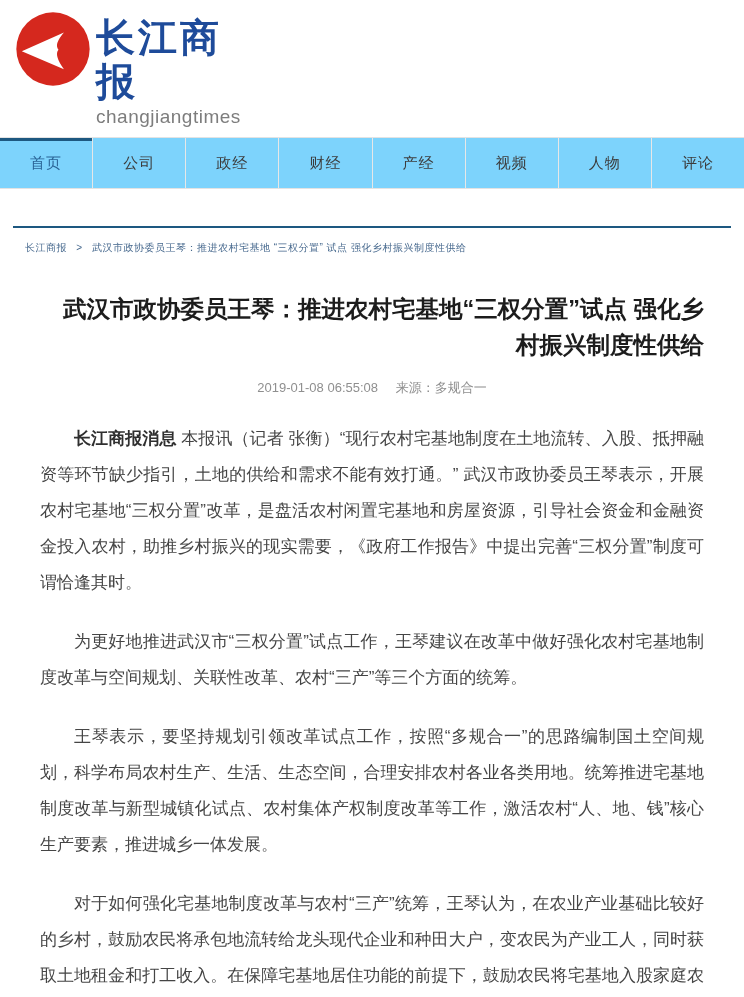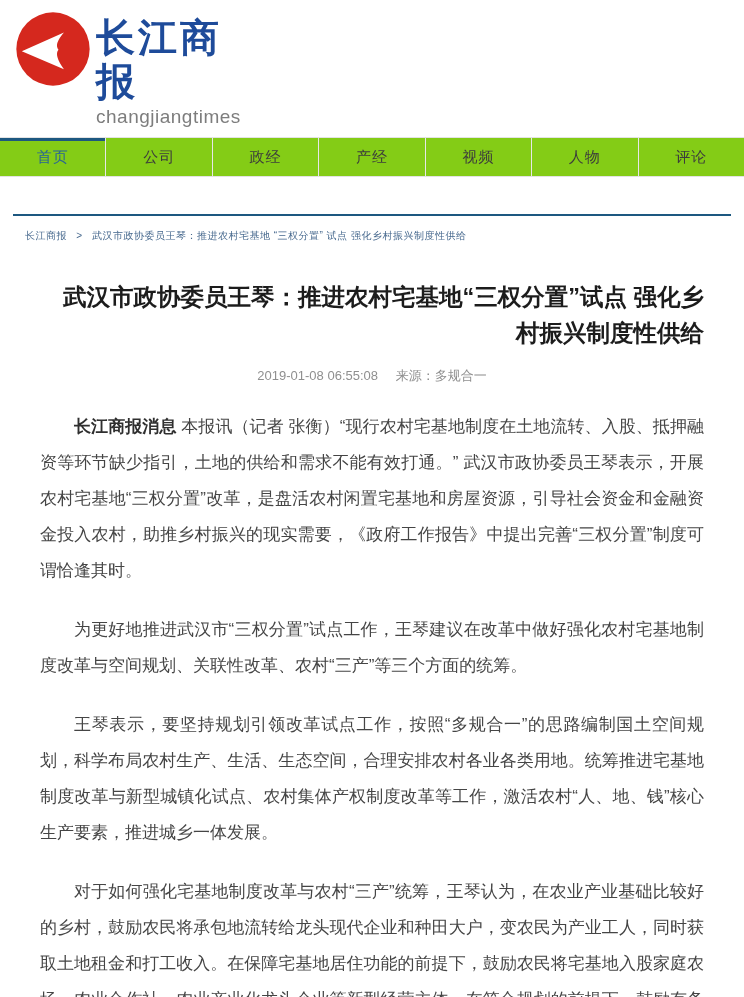--- a/index.html
+++ b/index.html
@@ -24,22 +24,22 @@
   .logo-en {
     font-size: 19px; font-weight: normal; color: #7d7d7d;
     letter-spacing: 0.5px; line-height: 24px; margin-top: 1px;
   }
 
   
   .main-nav {
     display: flex;
     border-top: 1px solid #e3e3e3;
     border-bottom: 1px solid #e3e3e3;
-    height: 40px;
-    background: #84cc16;
+    height: 52px;
+    background: #7dd3fc;
     text-align: center;
   }
   .nav-tab {
     flex: 1 1 0;
     display: flex; align-items: center; justify-content: center;
     font-size: 15px; color: #3c3c3c;
     border-right: 1px solid #e7e7e7;
     cursor: pointer;
     letter-spacing: 1px;
   }
@@ -102,20 +102,21 @@
         <div class="logo-cn">长江商报</div>
         <div class="logo-en">changjiangtimes</div>
       </div>
     </div>
   </header>
 
   <nav class="main-nav" id="main-nav">
       <div class="nav-tab active">首页</div>
       <div class="nav-tab">公司</div>
       <div class="nav-tab">政经</div>
+      <div class="nav-tab">财经</div>
       <div class="nav-tab">产经</div>
       <div class="nav-tab">视频</div>
       <div class="nav-tab">人物</div>
       <div class="nav-tab">评论</div>
     </nav>
 
   <div class="breadcrumb-wrap">
     <div class="breadcrumb">
       <span class="crumb-root">长江商报</span>
       <span class="crumb-sep">&gt;</span>

